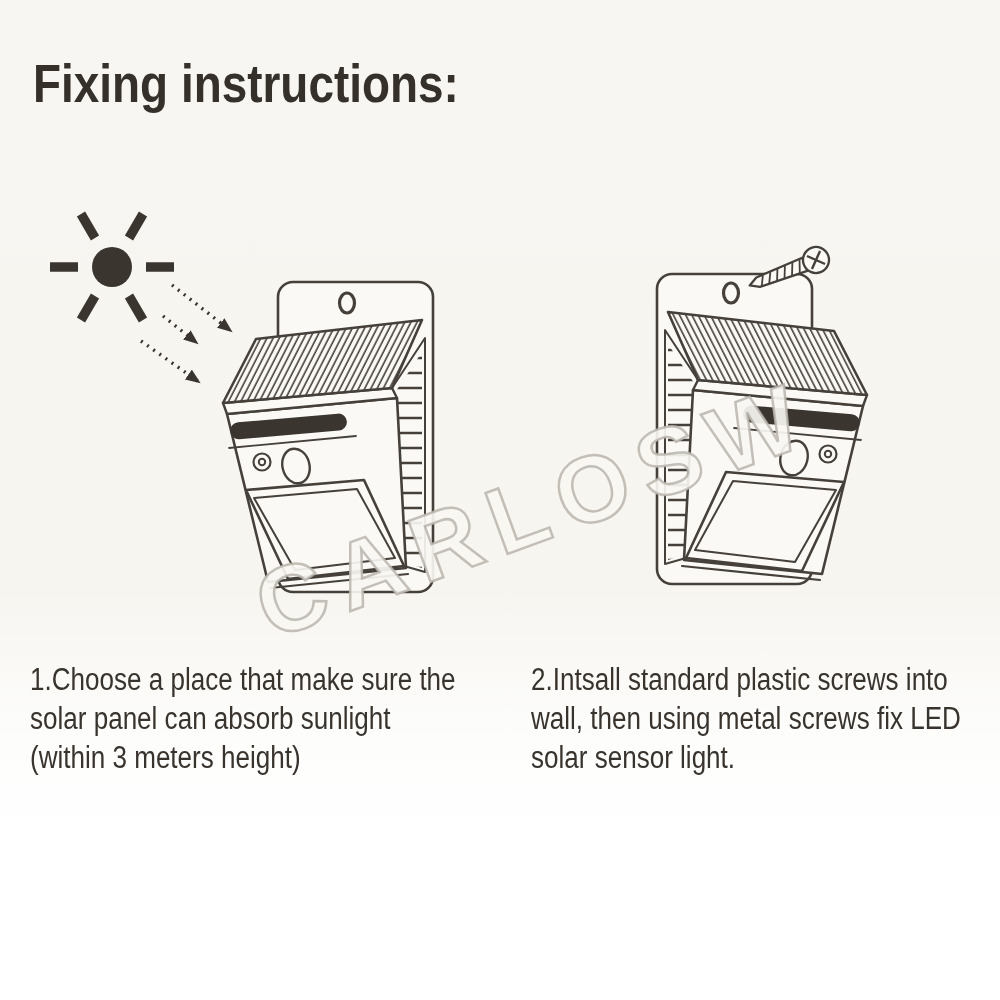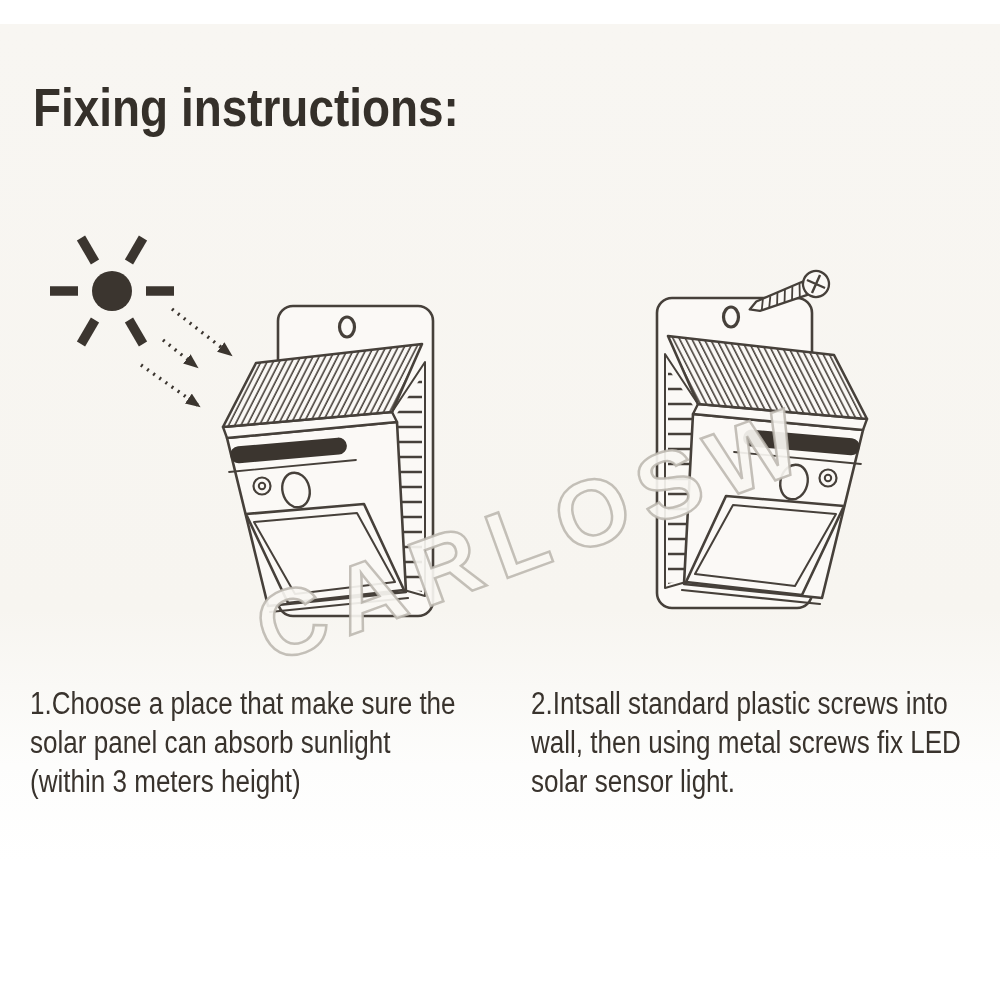--- a/index.html
+++ b/index.html
@@ -1,20 +1,19 @@
 <!DOCTYPE html>
 <html><head>
 <meta charset="utf-8">
 <style>
   html,body{margin:0;padding:0;}
   .page{
     position:relative;width:1000px;height:976px;overflow:hidden;
     background:linear-gradient(180deg,#f8f6f2 0%,#f7f5f0 60%,#fdfdfc 76%,#ffffff 86%);
     font-family:"Liberation Sans", sans-serif;
-    margin-top:24px;
   }
   .title{
     position:absolute;left:33px;top:52px;margin:0;
     font-size:54px;font-weight:700;color:#35302a;letter-spacing:0px;
     transform:scaleX(0.85);transform-origin:0 0;white-space:nowrap;
   }
   .figure{position:absolute;left:0;top:140px;width:1000px;height:520px;}
   .watermark{
     position:absolute;left:260px;top:556px;margin:0;
     font-size:94px;font-weight:700;letter-spacing:14px;white-space:nowrap;

